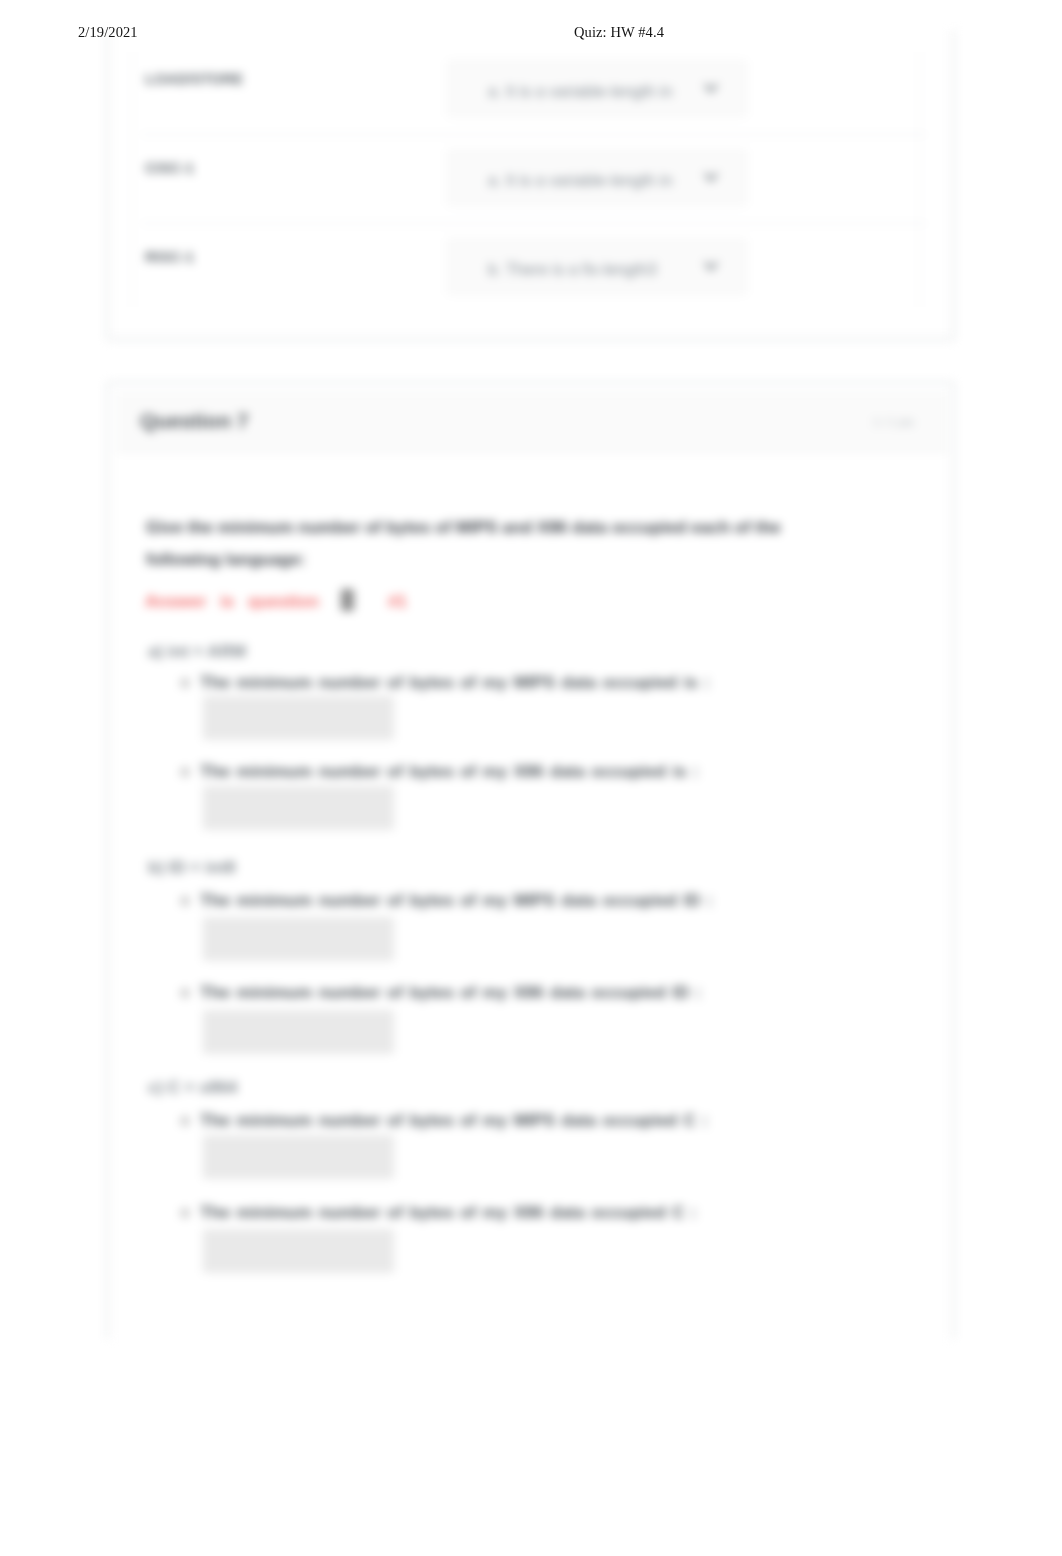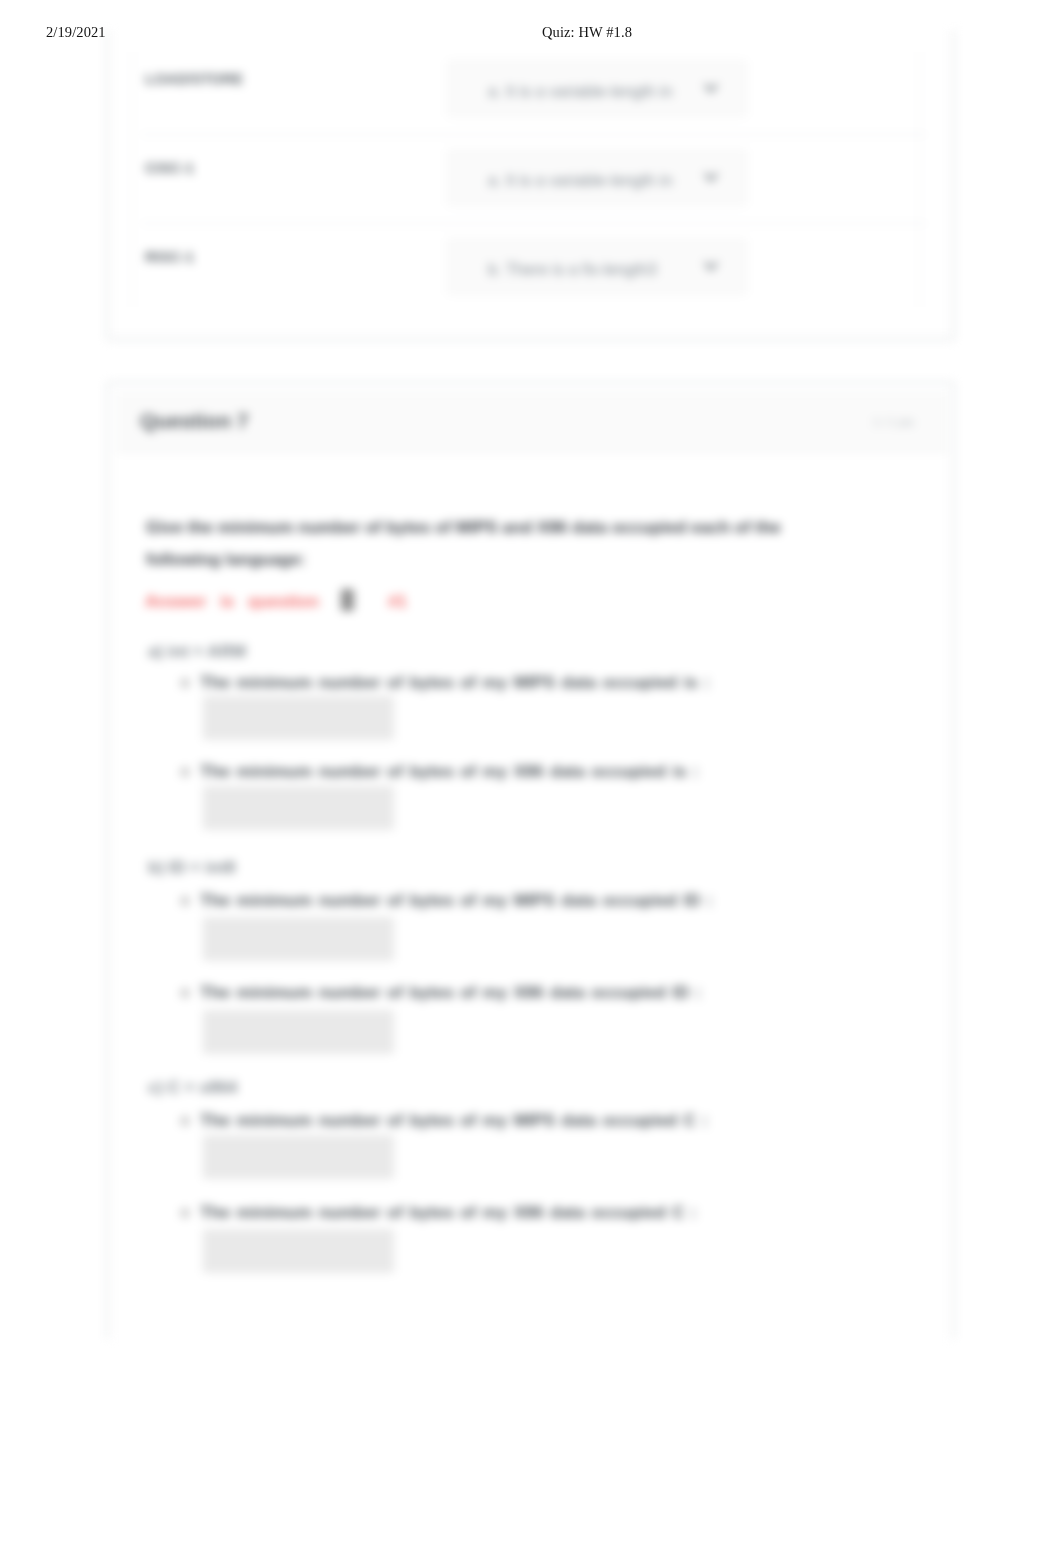--- a/index.html
+++ b/index.html
@@ -2,21 +2,21 @@
 <html><head>
 <meta charset="utf-8">
 <title>Quiz: HW #3.1</title>
 <style>
   html,body{margin:0;padding:0;background:#ffffff;}
   body{width:1062px;height:1556px;position:relative;overflow:hidden;
        font-family:"Liberation Sans",sans-serif;-webkit-font-smoothing:antialiased;}
 
   
   .print-hdr{position:absolute;z-index:5;font-family:"Liberation Serif",serif;font-size:14.5px;color:#141414;
-             letter-spacing:.1px;white-space:nowrap;}
+             letter-spacing:.1px;white-space:nowrap;margin-left:32px;}
   #hdr-date{left:46px;top:24px;}
   #hdr-title{left:587px;top:24px;transform:translateX(-50%);}
 
   
   #page{position:absolute;left:0;top:0;width:1062px;height:1556px;z-index:1;
         filter:blur(5.0px);}
 
   .card{position:absolute;background:#fff;border:1px solid #c7cdd1;border-radius:3px;}
 
   
@@ -52,21 +52,21 @@
   .glabel{position:absolute;left:31px;font-size:17px;color:#81888e;font-weight:600;}
   .li{position:absolute;left:83px;font-size:17px;color:#4e555b;font-weight:650;word-spacing:1.6px;width:620px;white-space:nowrap;}
   .li::before{content:"";position:absolute;left:-19px;top:6px;width:6px;height:6px;border:1.2px solid #3a3a3a;
               border-radius:50%;}
   .box{position:absolute;left:86px;width:191px;height:44px;background:#e9e9e9;}
 </style>
 </head>
 <body>
 
 <div class="print-hdr" id="hdr-date">2/19/2021</div>
-<div class="print-hdr" id="hdr-title">Quiz: HW #1.8</div>
+<div class="print-hdr" id="hdr-title">Quiz: HW #4.4</div>
 
 <div id="page">
 
   <div class="card" id="card1">
     <div id="tbl-edge"></div>
     <div id="tbl-edge-r"></div>
     <div class="tbl">
       <div class="trow" style="top:0px">
         <div class="lbl">LOAD/STORE</div>
         <div class="sel">

